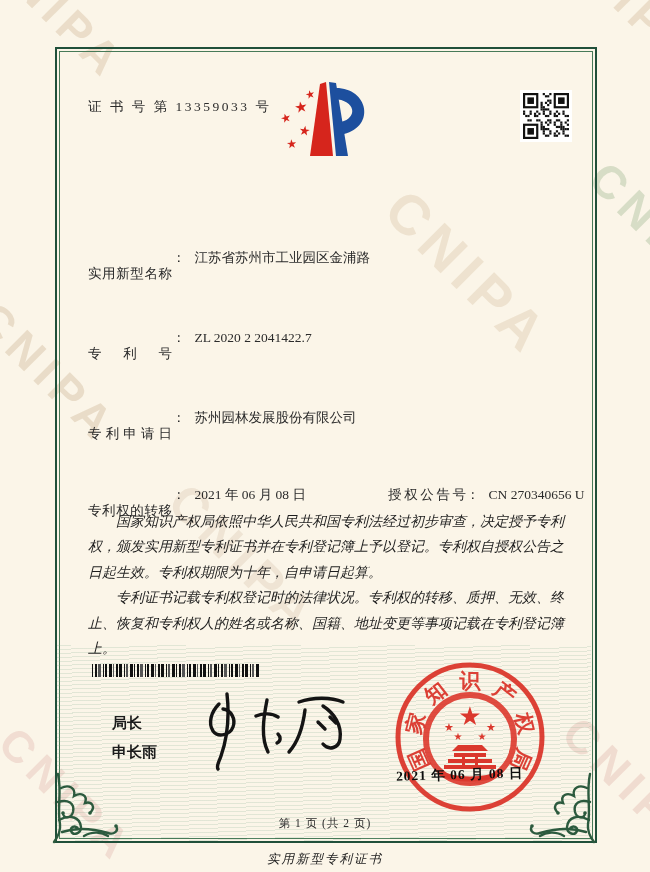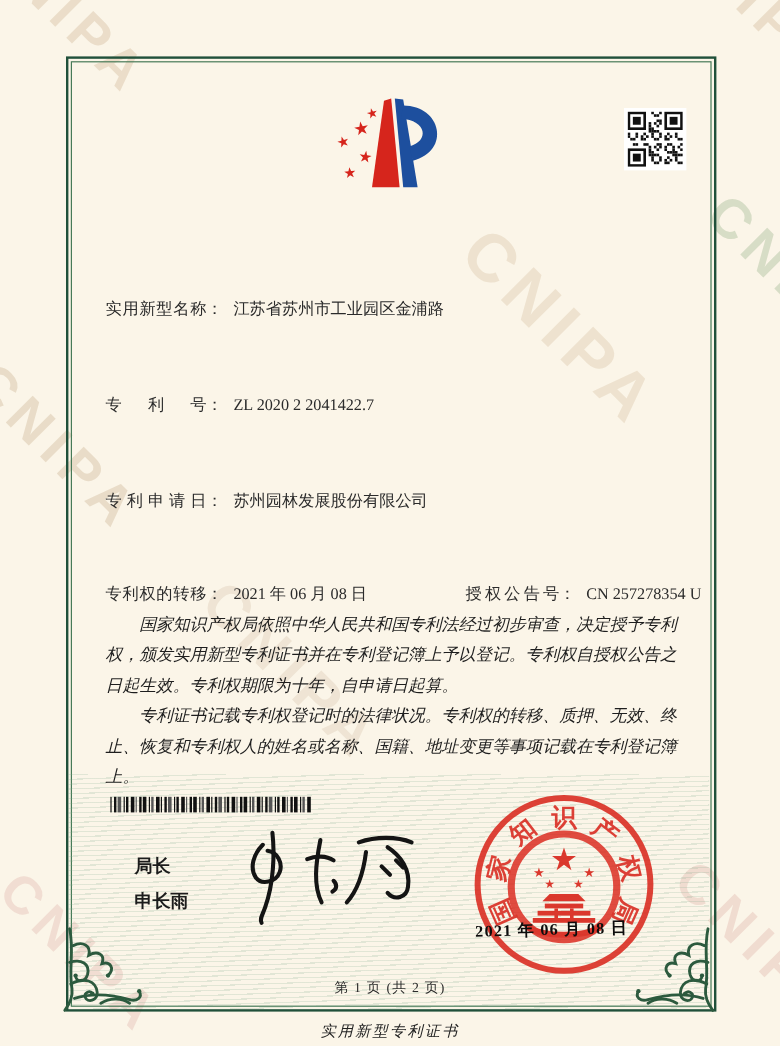--- a/index.html
+++ b/index.html
@@ -12,21 +12,21 @@
   .frame::after{content:"";position:absolute;inset:2px;border:1px solid #477a58;pointer-events:none;}
   .band{position:absolute;left:57px;top:645px;width:534px;height:196px;z-index:1;
         background:repeating-linear-gradient(178deg,rgba(122,168,138,0.20) 0 1px,rgba(255,255,255,0) 1px 4px);}
   .content{position:absolute;inset:0;z-index:2;}
   .certno{position:absolute;left:88px;top:98px;font-size:13.5px;letter-spacing:2.5px;}
   .logo{position:absolute;left:262px;top:80px;}
   .qr{position:absolute;left:520px;top:90px;background:#fff;padding:3px;}
   .title{position:absolute;left:0;right:0;top:174px;text-align:center;font-size:33px;
          font-weight:bold;letter-spacing:9px;margin:0;}
   .row{position:absolute;left:88px;width:490px;font-size:13.5px;white-space:nowrap;}
-  .lbl{display:inline-block;width:84px;text-align:justify;text-align-last:justify;vertical-align:top;}
+  .lbl{display:inline-block;width:84px;text-align:justify;text-align-last:justify;vertical-align:top;margin-top:16px;}
   .lbl2{display:inline-block;width:78px;text-align:justify;text-align-last:justify;vertical-align:top;}
   .val{margin-left:9px;}
   .r0{top:249px}.r1{top:289px}.r2{top:329px}.r3{top:369px}.r4{top:409px}.r5{top:449px}.r6{top:486px}
   .grant2{position:absolute;left:300px;top:0;}
   .paras{position:absolute;left:88px;top:509px;width:476px;font-size:14px;line-height:1.82;
          font-style:italic;color:#1e1e1e;}
   .paras p{margin:0;text-indent:2em;}
   .barcode{position:absolute;left:92px;top:664px;height:13px;font-size:0;}
   .barcode span{display:inline-block;height:13px;}
   .officer{position:absolute;left:112px;top:709px;font-family:"Liberation Sans",sans-serif;
@@ -86,20 +86,21 @@
     <g fill="#2c5a3e">
       <circle cx="27" cy="58" r="1.8"></circle>
         <circle cx="13" cy="43" r="1.8"></circle>
       <circle cx="40" cy="43" r="1.8"></circle>
         <circle cx="66" c56="56" cy="56" r="1.8"></circle>
     </g>
   </svg>
 
   <div class="content">
 
+    <div class="certno">证 书 号 第 13359033 号</div>
 
     <svg class="logo" width="116" height="84" viewBox="0 0 116 84">
       <polygon points="58,4 64,2 71,76 48,76" fill="#d6251c"></polygon>
       <polygon points="67,2 74,3 86,76 74,76" fill="#1d4f9e"></polygon>
       <path d="M74,8 C106,8 114,46 82,54 L79,42 C96,38 94,20 72,19 Z" fill="#1d4f9e"></path>
       <g fill="#d6251c" font-family="'DejaVu Sans',sans-serif" text-anchor="middle">
         <text x="49" y="18" font-size="11" transform="rotate(-14 49 18)">★</text>
         <text x="40" y="32" font-size="15" transform="rotate(-10 40 32)">★</text>
         <text x="25" y="42" font-size="12" transform="rotate(-16 25 42)">★</text>
         <text x="42" y="55" font-size="13" transform="rotate(8 42 55)">★</text>
@@ -218,21 +219,21 @@
     </div>
     <div class="row r2">
       <span class="lbl">专利号</span><span>：</span><span class="val">ZL 2020 2 2041422.7</span>
     </div>
     <div class="row r4">
       <span class="lbl">专利申请日</span><span>：</span><span class="val">苏州园林发展股份有限公司</span>
     </div>
     <div class="row r6">
       <span class="lbl">专利权的转移</span><span>：</span><span class="val">2021 年 06 月 08 日</span>
       <span class="grant2">
-        <span class="lbl2">授权公告号</span><span>：</span><span class="val">CN 257278354 U</span>
+        <span class="lbl2">授权公告号</span><span>：</span><span class="val">CN 270340656 U</span>
       </span>
     </div>
 
     <div class="paras">
       <p>国家知识产权局依照中华人民共和国专利法经过初步审查，决定授予专利权，颁发实用新型专利证书并在专利登记簿上予以登记。专利权自授权公告之日起生效。专利权期限为十年，自申请日起算。</p>
       <p>专利证书记载专利权登记时的法律状况。专利权的转移、质押、无效、终止、恢复和专利权人的姓名或名称、国籍、地址变更等事项记载在专利登记簿上。</p>
     </div>
 
     <div class="barcode" id="barcode"><span style="width: 1px; background: rgb(17, 17, 17);"></span><span style="width: 2px;"></span><span style="width: 2px; background: rgb(17, 17, 17);"></span><span style="width: 1px;"></span><span style="width: 3px; background: rgb(85, 85, 85);"></span><span style="width: 2px;"></span><span style="width: 1px; background: rgb(17, 17, 17);"></span><span style="width: 1px;"></span><span style="width: 2px; background: rgb(17, 17, 17);"></span><span style="width: 2px;"></span><span style="width: 3px; background: rgb(17, 17, 17);"></span><span style="width: 1px;"></span><span style="width: 1px; background: rgb(85, 85, 85);"></span><span style="width: 2px;"></span><span style="width: 2px; background: rgb(17, 17, 17);"></span><span style="width: 1px;"></span><span style="width: 3px; background: rgb(17, 17, 17);"></span><span style="width: 2px;"></span><span style="width: 1px; background: rgb(17, 17, 17);"></span><span style="width: 1px;"></span><span style="width: 2px; background: rgb(85, 85, 85);"></span><span style="width: 2px;"></span><span style="width: 3px; background: rgb(17, 17, 17);"></span><span style="width: 1px;"></span><span style="width: 1px; background: rgb(17, 17, 17);"></span><span style="width: 2px;"></span><span style="width: 2px; background: rgb(17, 17, 17);"></span><span style="width: 1px;"></span><span style="width: 3px; background: rgb(85, 85, 85);"></span><span style="width: 2px;"></span><span style="width: 1px; background: rgb(17, 17, 17);"></span><span style="width: 1px;"></span><span style="width: 2px; background: rgb(17, 17, 17);"></span><span style="width: 2px;"></span><span style="width: 3px; background: rgb(17, 17, 17);"></span><span style="width: 1px;"></span><span style="width: 1px; background: rgb(85, 85, 85);"></span><span style="width: 2px;"></span><span style="width: 2px; background: rgb(17, 17, 17);"></span><span style="width: 1px;"></span><span style="width: 3px; background: rgb(17, 17, 17);"></span><span style="width: 2px;"></span><span style="width: 1px; background: rgb(17, 17, 17);"></span><span style="width: 1px;"></span><span style="width: 2px; background: rgb(85, 85, 85);"></span><span style="width: 2px;"></span><span style="width: 3px; background: rgb(17, 17, 17);"></span><span style="width: 1px;"></span><span style="width: 1px; background: rgb(17, 17, 17);"></span><span style="width: 2px;"></span><span style="width: 2px; background: rgb(17, 17, 17);"></span><span style="width: 1px;"></span><span style="width: 3px; background: rgb(85, 85, 85);"></span><span style="width: 2px;"></span><span style="width: 1px; background: rgb(17, 17, 17);"></span><span style="width: 1px;"></span><span style="width: 2px; background: rgb(17, 17, 17);"></span><span style="width: 2px;"></span><span style="width: 3px; background: rgb(17, 17, 17);"></span><span style="width: 1px;"></span><span style="width: 1px; background: rgb(85, 85, 85);"></span><span style="width: 2px;"></span><span style="width: 2px; background: rgb(17, 17, 17);"></span><span style="width: 1px;"></span><span style="width: 3px; background: rgb(17, 17, 17);"></span><span style="width: 2px;"></span><span style="width: 1px; background: rgb(17, 17, 17);"></span><span style="width: 1px;"></span><span style="width: 2px; background: rgb(85, 85, 85);"></span><span style="width: 2px;"></span><span style="width: 3px; background: rgb(17, 17, 17);"></span><span style="width: 1px;"></span><span style="width: 1px; background: rgb(17, 17, 17);"></span><span style="width: 2px;"></span><span style="width: 2px; background: rgb(17, 17, 17);"></span><span style="width: 1px;"></span><span style="width: 3px; background: rgb(85, 85, 85);"></span><span style="width: 2px;"></span><span style="width: 1px; background: rgb(17, 17, 17);"></span><span style="width: 1px;"></span><span style="width: 2px; background: rgb(17, 17, 17);"></span><span style="width: 2px;"></span><span style="width: 3px; background: rgb(17, 17, 17);"></span><span style="width: 1px;"></span><span style="width: 1px; background: rgb(85, 85, 85);"></span><span style="width: 2px;"></span><span style="width: 2px; background: rgb(17, 17, 17);"></span><span style="width: 1px;"></span><span style="width: 3px; background: rgb(17, 17, 17);"></span><span style="width: 2px;"></span><span style="width: 1px; background: rgb(17, 17, 17);"></span><span style="width: 1px;"></span><span style="width: 2px; background: rgb(85, 85, 85);"></span><span style="width: 2px;"></span><span style="width: 3px; background: rgb(17, 17, 17);"></span><span style="width: 1px;"></span></div>
 

